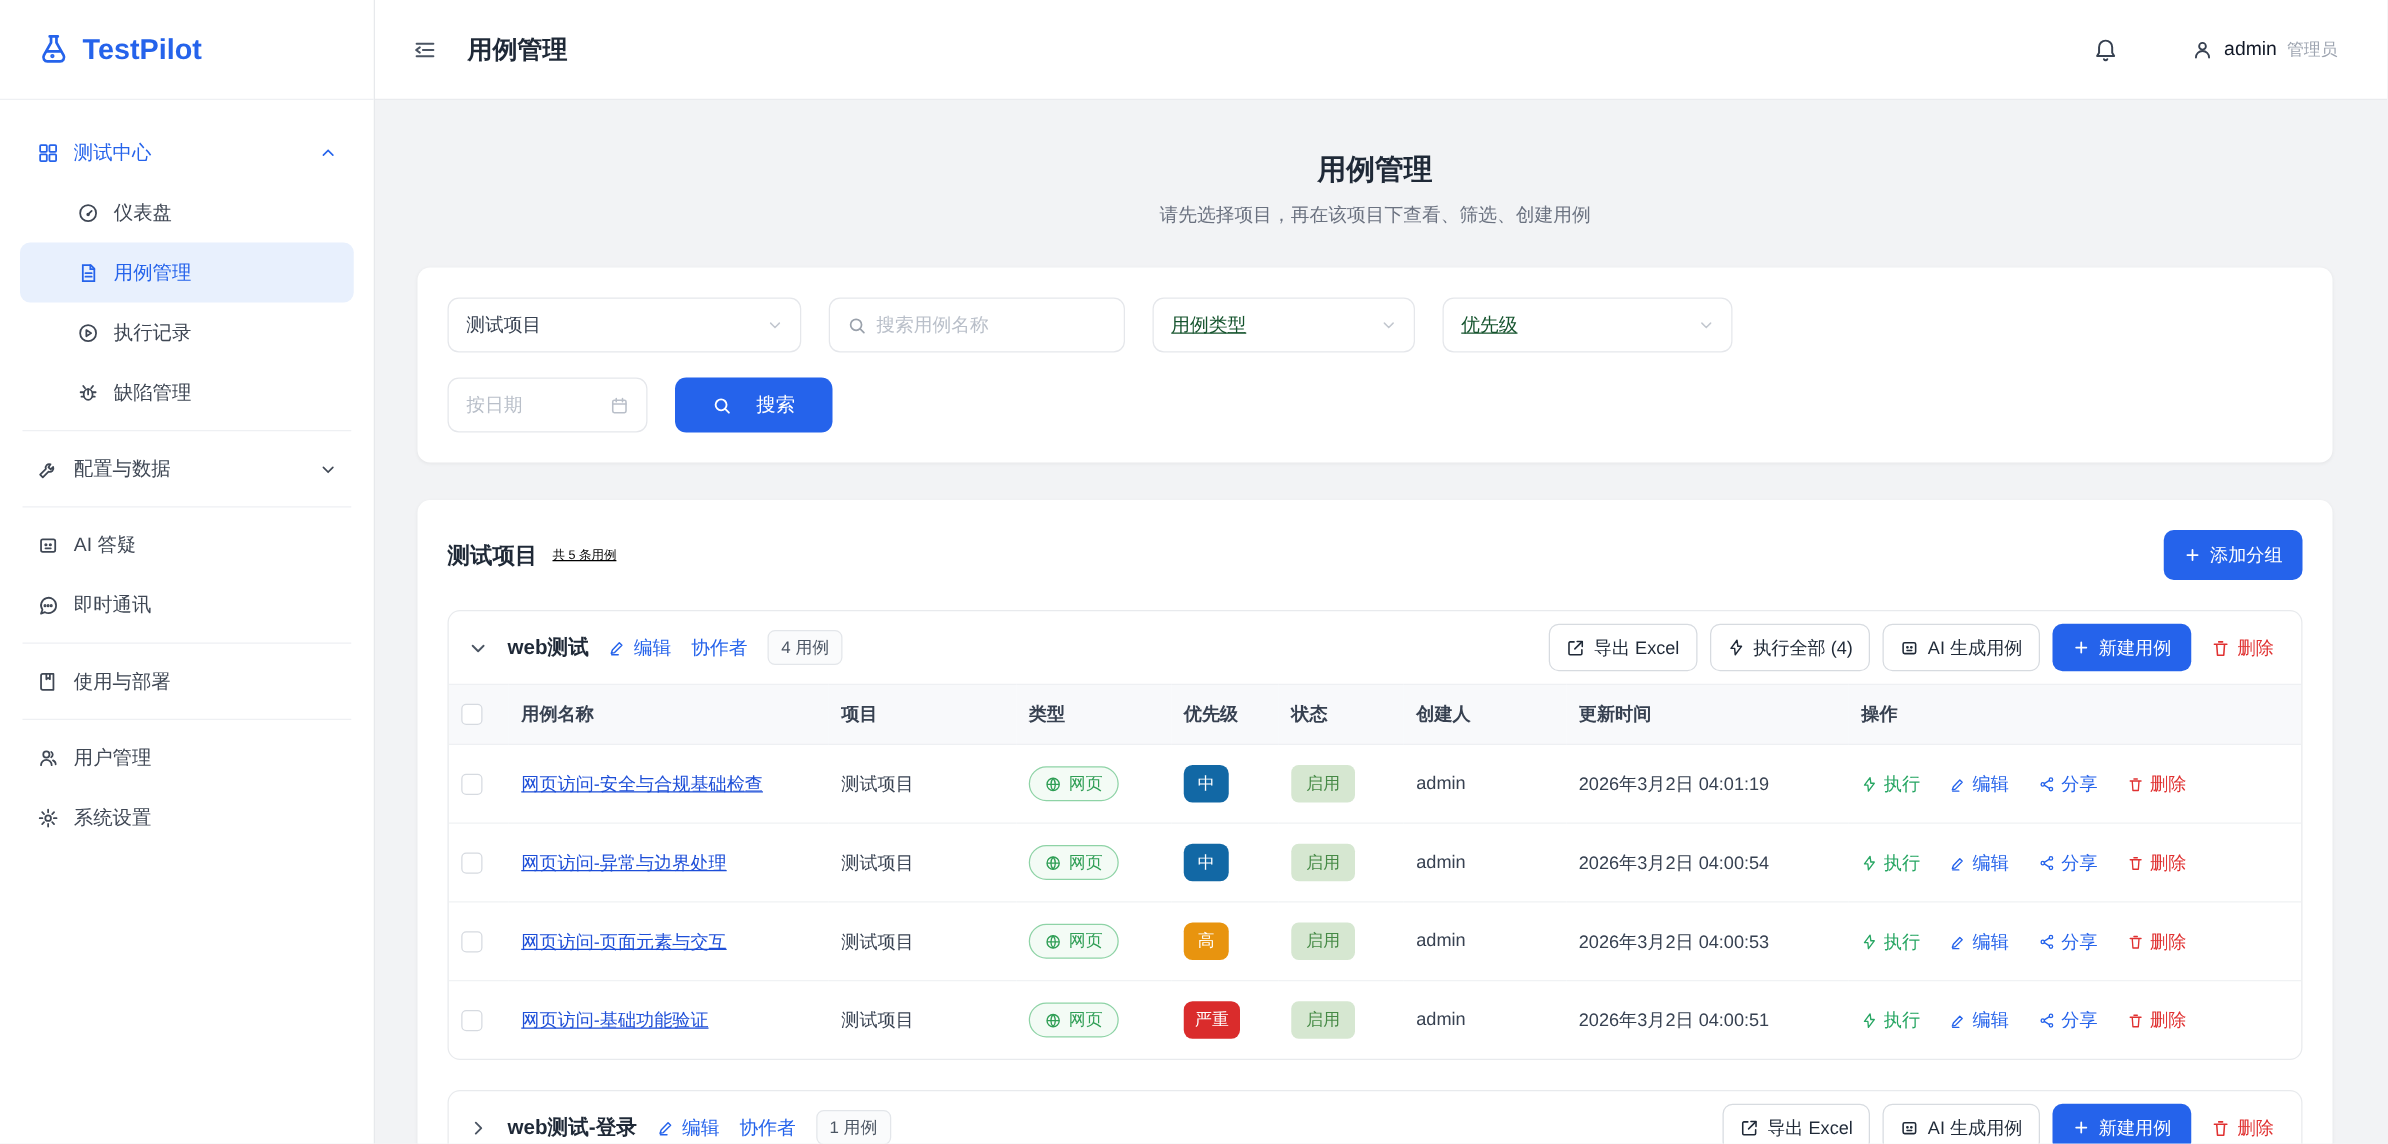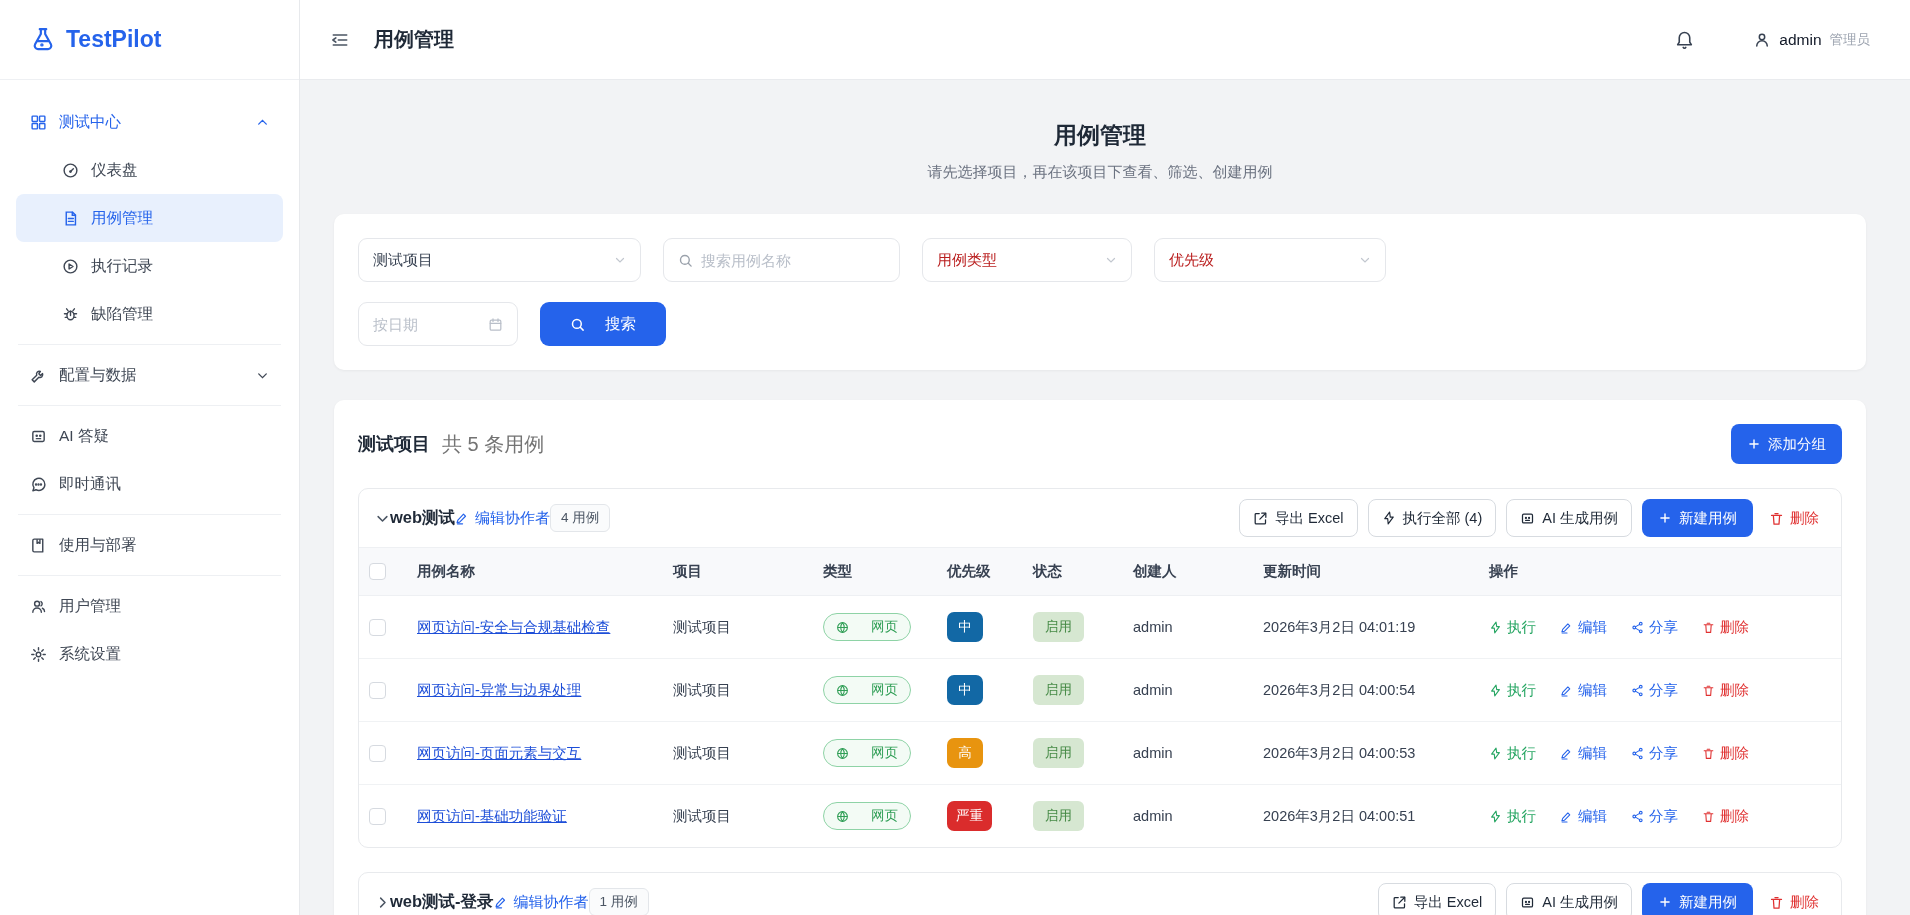--- a/index.html
+++ b/index.html
@@ -38,61 +38,61 @@
   .page-head { text-align:center; padding-top:40px; }
   .page-head h1 { font-size:23px; font-weight:bold; color:#1f2937; }
   .page-head p { margin-top:12px; font-size:15px; color:#6b7280; }
 
   
   .card { background:#fff; border-radius:10px; box-shadow:0 1px 3px rgba(0,0,0,.05); }
   .filter-card { margin-top:32px; padding:24px; }
   .filter-row { display:flex; gap:22px; align-items:center; }
   .filter-row + .filter-row { margin-top:20px; }
   .ctl { height:44px; border:1px solid #e5e7eb; border-radius:9px; background:#fff; display:flex; align-items:center; padding:0 14px; font-size:15px; }
-  .ctl .ph { color:#b91c1c; }
+  .ctl .ph { color:#14532d;text-decoration:underline; }
   .ctl .val { color:#374151; }
   .ctl .chev { margin-left:auto; color:#c2c7cf; }
   .ctl input { border:none; outline:none; font-size:15px; color:#374151; width:100%; background:transparent; font-family:inherit; }
   .ctl input::placeholder { color:#b9bfc9; }
   .ctl .ico { color:#9aa1ab; display:flex; margin-right:8px; }
   .ctl .ico-r { color:#b9bfc9; display:flex; margin-left:auto; }
   .w-select1 { width:283px; } .w-search { width:237px; } .w-type { width:210px; }
   .w-prio { width:232px; } .w-tags { width:230px; } .w-date { width:160px; }
   .btn-search { height:44px; width:126px; background:#2563eb; color:#fff; border:none; border-radius:9px;
     font-size:15.5px; display:flex; align-items:center; justify-content:center; gap:20px; cursor:pointer; font-family:inherit; }
 
   
   .main-card { margin-top:30px; padding:24px; }
   .panel-head { display:flex; align-items:center; }
   .panel-head .p-title { font-size:18px; font-weight:bold; color:#1f2937; }
-  .panel-head .p-count { font-size:20px; color:#737373; margin-left:12px; }
+  .panel-head .p-count { font-size:10px; color:#000000; margin-left:12px;text-decoration:underline; }
   .btn-blue { background:#2563eb; color:#fff; border:none; border-radius:8px; height:40px; padding:0 16px;
     font-size:14.5px; display:flex; align-items:center; gap:7px; cursor:pointer; font-family:inherit; }
   .panel-head .btn-blue { margin-left:auto; }
 
   .group { border:1px solid #e8eaed; border-radius:10px; margin-top:24px; overflow:hidden; }
-  .group-head { display:flex; align-items:center; padding:10px 16px; min-height:58px; }
+  .group-head { display:flex; align-items:center; gap:16px; padding:10px 16px; min-height:58px; }
   .group-head .chev-btn { color:#4b5563; cursor:pointer; display:flex; }
   .group-head .g-name { font-size:16.5px; font-weight:bold; color:#1f2937; }
   .g-link { color:#2563eb; font-size:15px; text-decoration:none; display:flex; align-items:center; gap:6px; cursor:pointer; }
   .g-badge { border:1px solid #e3e6ea; background:#fafbfc; color:#4b5563; border-radius:6px; font-size:13.5px; padding:4px 10px; }
   .group-head .g-actions { margin-left:auto; display:flex; align-items:center; gap:10px; }
   .btn-ghost { background:#fff; border:1px solid #d7dbe0; border-radius:8px; height:38px; padding:0 13px; font-size:14.5px;
     color:#1f2937; display:flex; align-items:center; gap:7px; cursor:pointer; font-family:inherit; }
   .btn-new { height:38px; }
   .btn-del { background:none; border:none; color:#e03131; font-size:14.5px; display:flex; align-items:center; gap:6px; cursor:pointer; padding:0 6px; font-family:inherit; }
 
   table.cases { width:100%; border-collapse:collapse; }
   table.cases thead th { background:#f8f9fb; font-size:14.5px; font-weight:bold; color:#374151; text-align:left;
     padding:14px 10px; border-top:1px solid #eef0f3; border-bottom:1px solid #eef0f3; }
   table.cases td { padding:16px 10px; font-size:14.5px; color:#374151; border-bottom:1px solid #f0f2f4; }
   table.cases tr:last-child td { border-bottom:none; }
   .cb { width:17px; height:17px; border:1px solid #d6dae0; border-radius:4px; background:#fff; cursor:pointer; }
   .case-link { color:#1d4ed8; text-decoration:underline; cursor:pointer; }
-  .type-badge { display:inline-flex; align-items:center; gap:22px; border:1px solid #8ed3a6; color:#2f9e55;
+  .type-badge { display:inline-flex; align-items:center; gap:6px; border:1px solid #8ed3a6; color:#2f9e55;
     background:#f3fbf5; border-radius:14px; padding:4px 12px; font-size:13.5px; }
   .prio { display:inline-block; min-width:36px; text-align:center; color:#fff; font-size:13.5px; border-radius:7px; padding:6px 9px; }
   .prio[data-level="medium"]   { background:#1268a5; }
   .prio[data-level="high"]     { background:#e8940f; }
   .prio[data-level="critical"] { background:#da2c2c; }
   .status-badge { display:inline-block; background:#d6e7d1; color:#468a46; font-size:13.5px; border-radius:6px; padding:6px 12px; }
   .row-actions { display:flex; align-items:center; gap:24px; }
   .ra { display:flex; align-items:center; gap:5px; font-size:14.5px; cursor:pointer; text-decoration:none; }
   .ra.run { color:#27a663; } .ra.edit { color:#2563eb; } .ra.share { color:#2563eb; } .ra.del { color:#e03131; }
   svg { display:block; }

